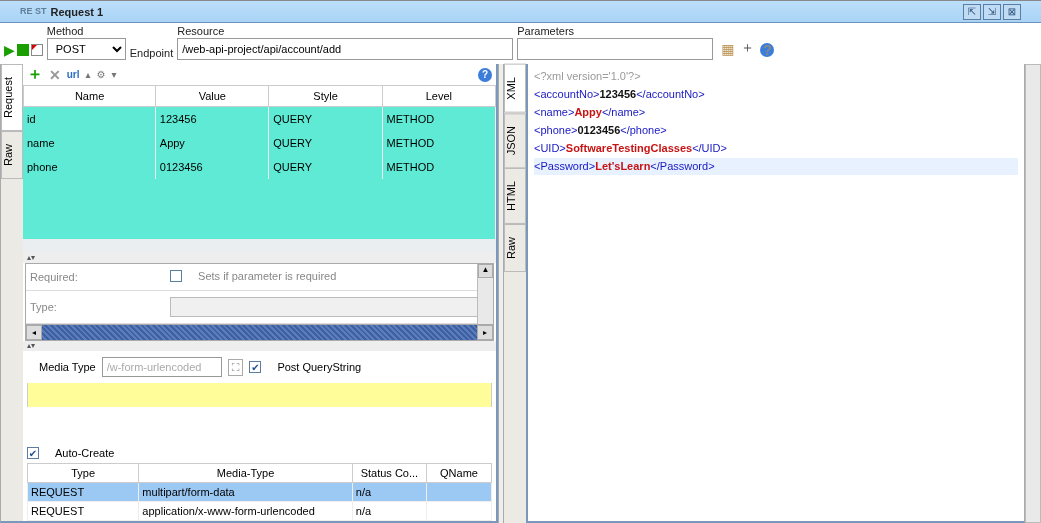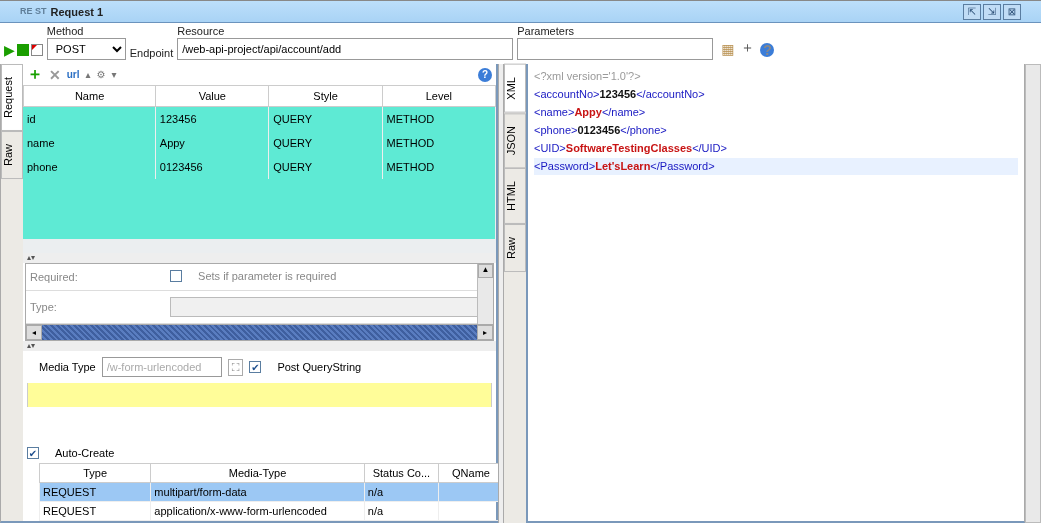--- a/index.html
+++ b/index.html
@@ -50,21 +50,21 @@
   .propsarea td.val{ width:70%;}
   .mini-sb { position:absolute; right:0; top:0; bottom:16px; width:16px; background:#e9e9e9; border-left:1px solid #bbb;}
   .mini-sb .up,.mini-sb .dn{height:14px; background:#ddd; border:1px solid #aaa; font-size:8px; text-align:center;}
   .hscroll { height:16px; display:flex; border-top:1px solid #aaa;}
   .hscroll .btn{ width:16px; background:#ddd; border:1px solid #aaa; font-size:8px; display:flex; align-items:center; justify-content:center;}
   .hscroll .track{ flex:1; background: repeating-linear-gradient(45deg,#3f5f9f,#3f5f9f 2px,#5a7dc0 2px,#5a7dc0 4px);}
   .mediatype { display:flex; align-items:center; gap:6px; padding:6px 16px;}
   .mediatype input.mt{ width:120px; color:#aaa; height:20px;}
   .yellowbox { margin:0 4px 4px 4px; background:#fffd99; height:24px; border-left:1px solid #ccc; border-right:1px solid #ccc;}
   .autoc { padding:8px 4px 4px 4px;}
-  table.attach { width:100%; border-collapse:collapse; margin:0 16px; width:calc(100% - 8px);}
+  table.attach { width:100%; border-collapse:collapse; margin:0 4px; width:calc(100% - 8px);}
   table.attach th{ font-weight:normal; border:1px solid #ccc; padding:3px; background:#fff;}
   table.attach td{ border:1px solid #eee; padding:3px;}
   table.attach tr.selected td{ background:#9cc8f4;}
   .divider { width:6px; background:#eee; border-left:1px solid #aaa; border-right:1px solid #aaa; cursor:col-resize;}
   .rightpane { flex:1; display:flex;}
   .rightcontent{ flex:1; border:2px solid #7a98ba; border-top:none; border-right:1px solid #aaa; background:#fff; padding:4px 6px; font-family: "Courier New", monospace; font-size:12px; line-height:17px; position:relative; white-space:pre;}
   .xmlcomment{color:#9a9a9a;}
   .xmltag{color:#1818c2;}
   .xmltext{color:#111; font-weight:bold;}
   .xmltext.red{color:#c81414;}

